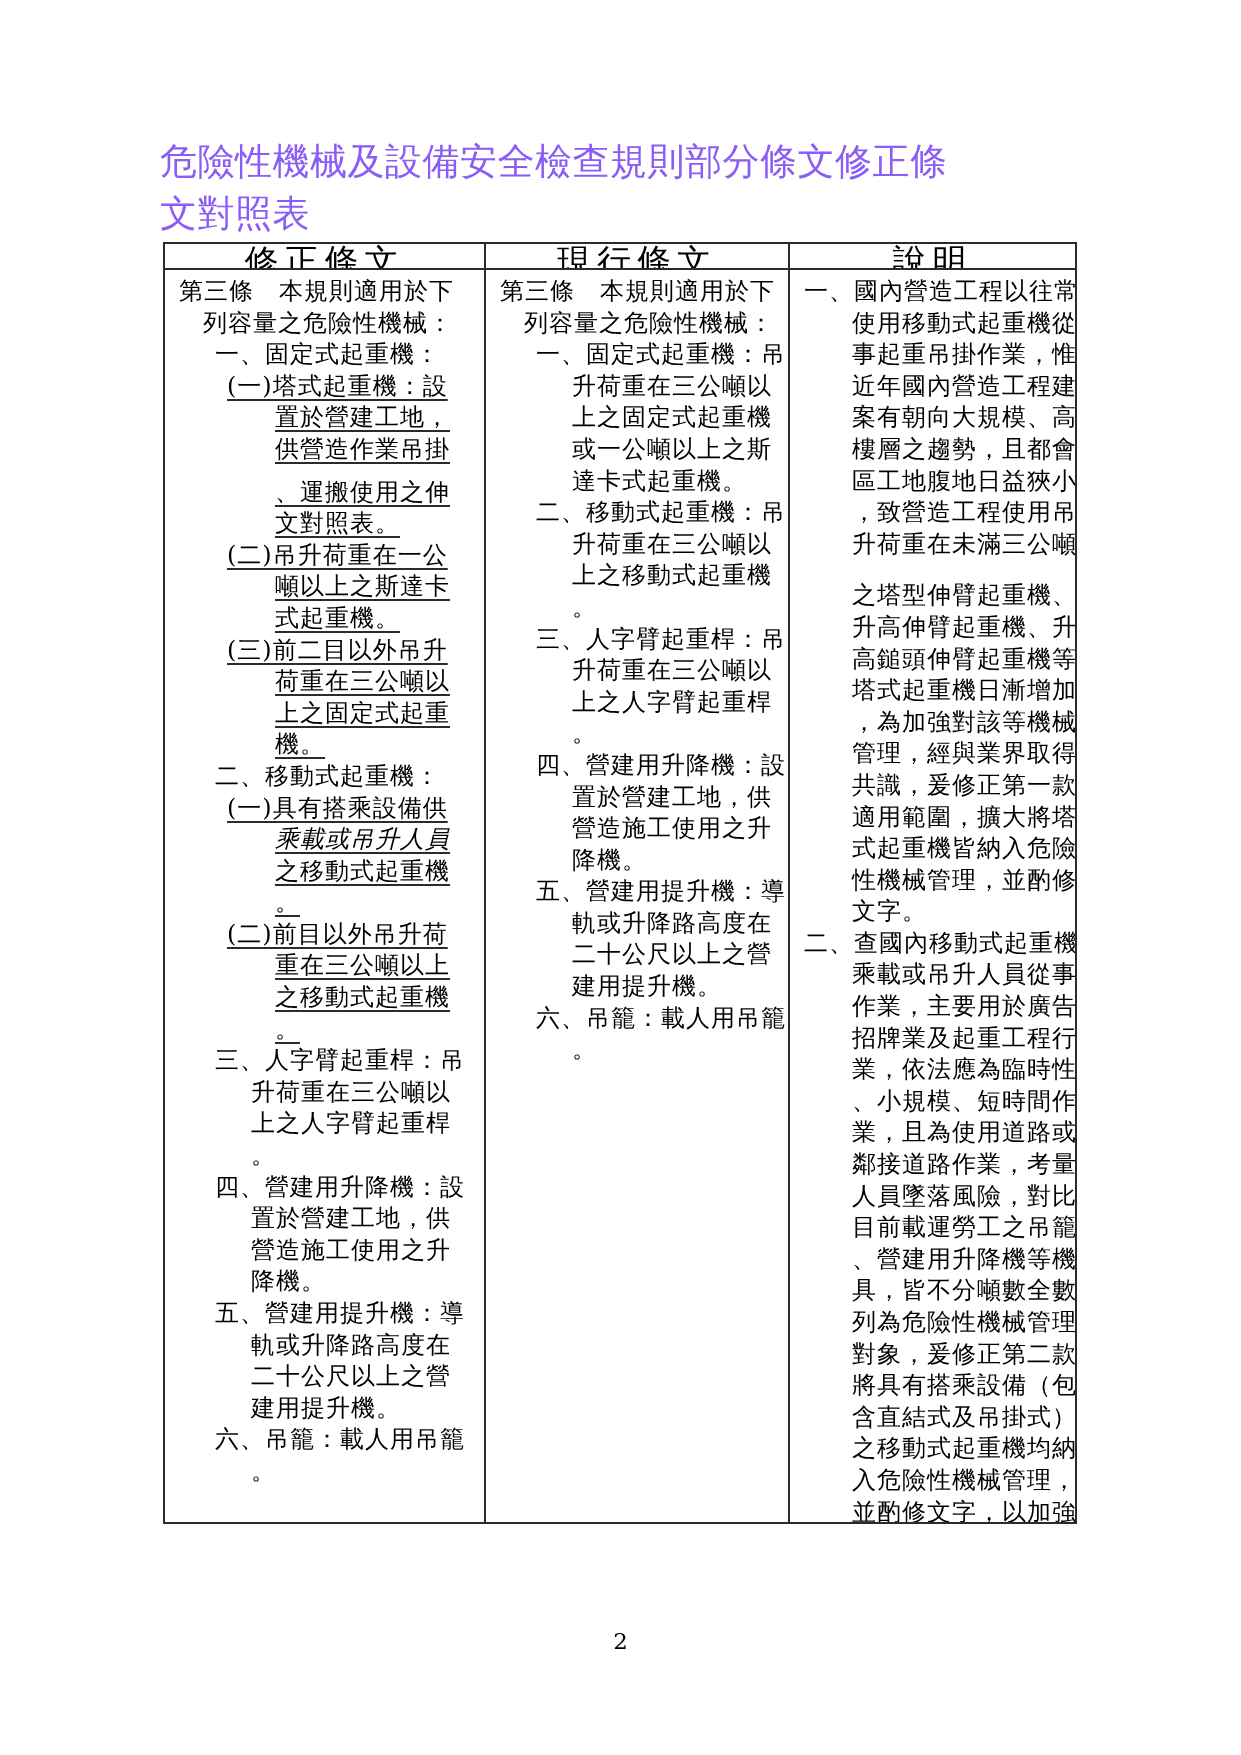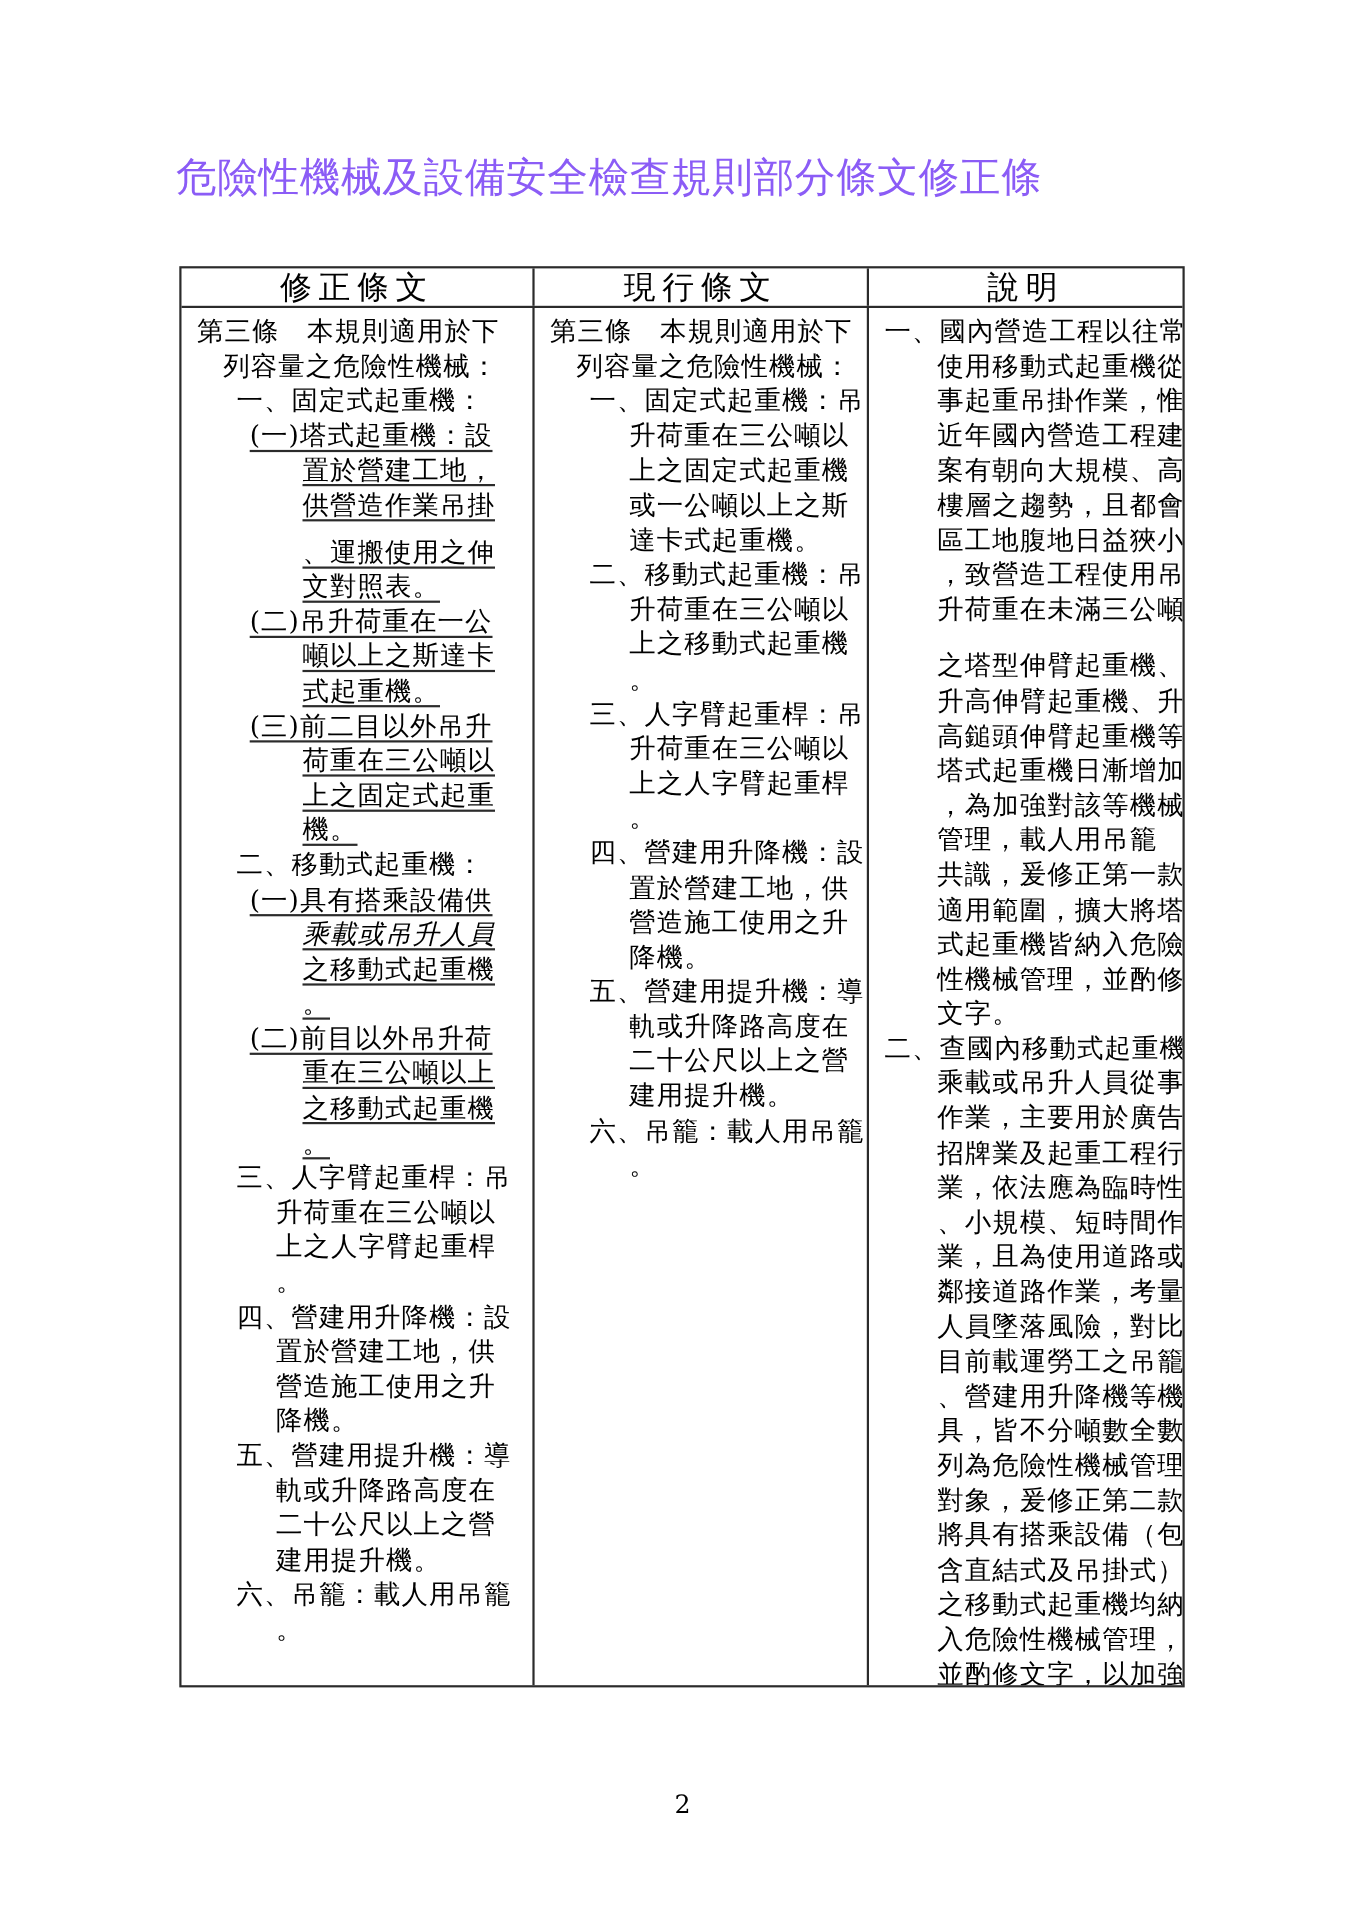--- a/index.html
+++ b/index.html
@@ -27,24 +27,24 @@
   .cmp-table {
     position: absolute;
     left: 163px;
     top: 242px;
     width: 914px;
     border: 2px solid #2b2b2b;
     background: #ffffff;
   }
   .thead { display: flex; border-bottom: 2px solid #2b2b2b; }
   .th {
-    height: 34px;
+    height: 24px;
     line-height: 34px;
     text-align: center;
-    font-size: 29px;
+    font-size: 34px;
     letter-spacing: 6px;
     white-space: pre;
     overflow: hidden;
   }
   .tbody { display: flex; height: 1252px; }
   .td {
     padding: 6px 4px 0 14px;
     overflow: hidden;
   }
   .col1 { width: 319px; }
@@ -71,20 +71,21 @@
     text-align: center;
     font-size: 23px;
     color: #000000;
   }
 </style>
 </head>
 <body>
 
 <div class="doc-title">
   <span class="title-line">危險性機械及設備安全檢查規則部分條文修正條</span>
+  <span class="title-line">文對照表</span>
 </div>
 
 <div class="cmp-table">
   <div class="thead">
     <div class="th col1">修正條文</div>
     <div class="th col2">現行條文</div>
     <div class="th col3">說明</div>
   </div>
   <div class="tbody">
     <div class="td col1">
@@ -162,21 +163,21 @@
         <div class="line" style="padding-left: 48px;">案有朝向大規模、高</div>
         <div class="line" style="padding-left: 48px;">樓層之趨勢，且都會</div>
         <div class="line" style="padding-left: 48px;">區工地腹地日益狹小</div>
         <div class="line" style="padding-left: 48px;">，致營造工程使用吊</div>
         <div class="line" style="padding-left: 48px;">升荷重在未滿三公噸</div>
         <div class="line" style="padding-left: 48px; margin-top: 20px;">之塔型伸臂起重機、</div>
         <div class="line" style="padding-left: 48px;">升高伸臂起重機、升</div>
         <div class="line" style="padding-left: 48px;">高鎚頭伸臂起重機等</div>
         <div class="line" style="padding-left: 48px;">塔式起重機日漸增加</div>
         <div class="line" style="padding-left: 48px;">，為加強對該等機械</div>
-        <div class="line" style="padding-left: 48px;">管理，載人用吊籠</div>
+        <div class="line" style="padding-left: 48px;">管理，經與業界取得</div>
         <div class="line" style="padding-left: 48px;">共識，爰修正第一款</div>
         <div class="line" style="padding-left: 48px;">適用範圍，擴大將塔</div>
         <div class="line" style="padding-left: 48px;">式起重機皆納入危險</div>
         <div class="line" style="padding-left: 48px;">性機械管理，並酌修</div>
         <div class="line" style="padding-left: 48px;">文字。</div>
         <div class="line" style="padding-left: 0px;">二、查國內移動式起重機</div>
         <div class="line" style="padding-left: 48px;">乘載或吊升人員從事</div>
         <div class="line" style="padding-left: 48px;">作業，主要用於廣告</div>
         <div class="line" style="padding-left: 48px;">招牌業及起重工程行</div>
         <div class="line" style="padding-left: 48px;">業，依法應為臨時性</div>

